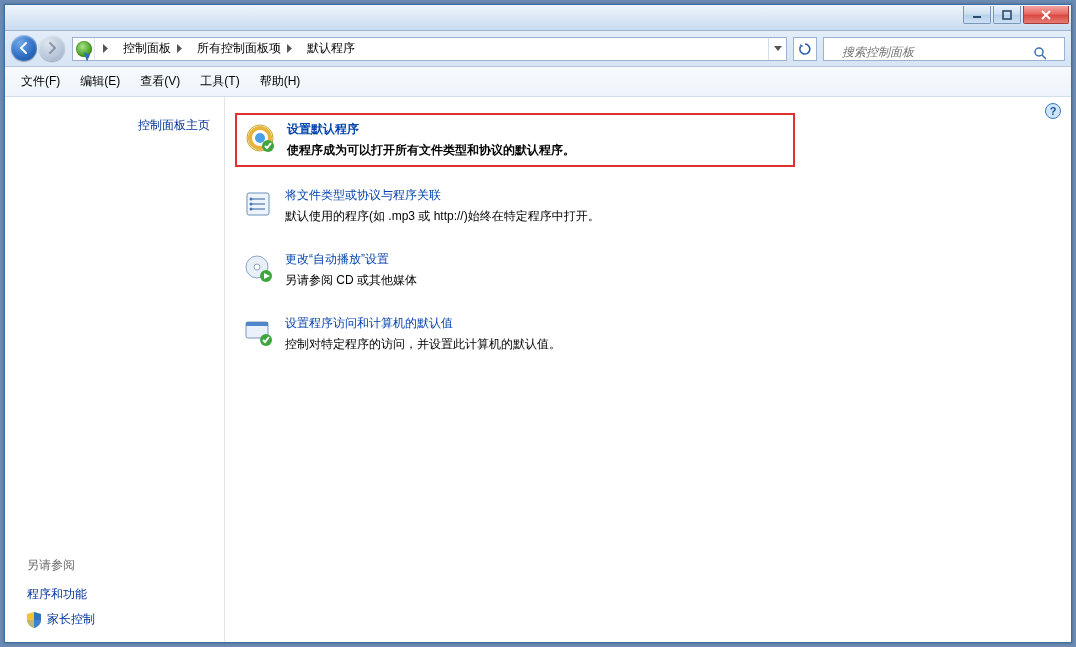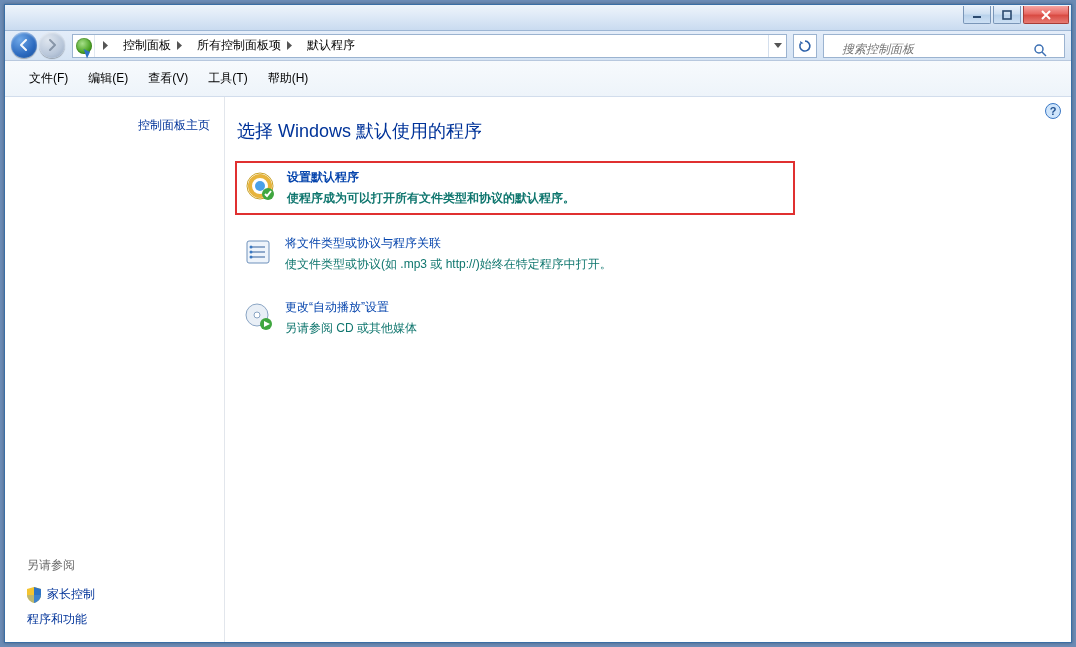--- a/index.html
+++ b/index.html
@@ -49,21 +49,21 @@
     background: linear-gradient(to bottom, #e8f0fa 0%, #cfe0f2 45%, #b9d2eb 55%, #cde0f4 100%);
     cursor: default;
   }
   .win-btn.close {
     width: 46px;
     background: linear-gradient(to bottom, #f6a3a0 0%, #e86a64 45%, #d94b43 55%, #e77b74 100%);
     border-color: #a73c36;
   }
   .win-btn svg { display: block; }
   .addrbar {
-    height: 30px;
+    height: 36px;
     background: linear-gradient(to bottom, #e4edf9 0%, #d6e4f4 100%);
     border-bottom: 1px solid #b8c8de;
     display: flex;
     align-items: center;
     padding: 0 6px;
     gap: 6px;
   }
   .nav-orb {
     width: 55px;
     height: 28px;
@@ -137,26 +137,26 @@
     border: none; outline: none;
     flex: 1;
     font-size: 12px;
     font-style: italic;
     color: #888;
     background: transparent;
     font-family: inherit;
   }
   .search-icon { width: 16px; display: flex; align-items: center; justify-content: center; }
   .menubar {
-    height: 36px;
+    height: 30px;
     background: linear-gradient(to bottom, #f7fafd 0%, #eef4fa 100%);
     border-bottom: 1px solid #d2ddec;
     display: flex;
     align-items: center;
-    padding: 0 14px;
+    padding: 0 6px;
     gap: 0;
   }
   .menu-item {
     padding: 2px 10px;
     color: #000;
     cursor: default;
   }
   .body {
     flex: 1;
     display: flex;
@@ -216,21 +216,21 @@
     flex-shrink: 0;
     margin-top: 2px;
     display: flex; align-items: center; justify-content: center;
   }
   .opt-title {
     color: #0645ad;
     cursor: pointer;
     margin-bottom: 4px;
   }
   .opt-desc {
-    color: #0f766e;
+    color: #000000;
   }
   .help-orb {
     position: absolute;
     right: 10px;
     top: 6px;
     width: 16px; height: 16px;
     cursor: pointer;
   }
   
   .cp-glyph {
@@ -355,34 +355,33 @@
         <circle cx="8" cy="8" r="7.5" fill="#cfe5fb" stroke="#3b78c4"></circle>
         <text x="8" y="12" text-anchor="middle" font-size="11" font-weight="bold" fill="#1f4f8f">?</text>
       </svg>
     </div>
 
     <div class="sidebar">
       <div class="home">控制面板主页</div>
       <div class="spacer"></div>
       <div class="seealso-h">另请参阅</div>
       <div class="seealso-link">
+        <span>程序和功能</span>
+      </div>
+      <div class="seealso-link">
         <svg class="shield" viewBox="0 0 14 16">
           <path d="M7 0 L14 2 V8 C14 12 10.5 15 7 16 C3.5 15 0 12 0 8 V2 Z" fill="#f4c430"></path>
           <path d="M7 0 L14 2 V8 C14 12 10.5 15 7 16 V0 Z" fill="#2e74c4"></path>
           <path d="M0 8 H14 V8 C14 12 10.5 15 7 16 C3.5 15 0 12 0 8 Z" fill="#5aa0e0" opacity="0.35"></path>
         </svg>
         <span>家长控制</span>
       </div>
-      <div class="seealso-link">
-        <span>程序和功能</span>
-      </div>
     </div>
 
     <div class="content">
-      <div class="header">选择 Windows 默认使用的程序</div>
 
       <div class="opt highlighted">
         <div class="opt-icon">
           <svg width="30" height="30" viewBox="0 0 30 30">
             <circle cx="15" cy="15" r="13" fill="#fff" stroke="#c9a227" stroke-width="1"></circle>
             <circle cx="15" cy="15" r="10" fill="none" stroke="#e7b43c" stroke-width="4"></circle>
             <circle cx="15" cy="15" r="5" fill="#4aa0e8"></circle>
             <circle cx="23" cy="23" r="6" fill="#3fa63f"></circle>
             <path d="M20 23 L22 25 L26 20" stroke="#fff" stroke-width="2" fill="none"></path>
           </svg>
@@ -400,36 +399,50 @@
             <line x1="8" y1="10" x2="22" y2="10" stroke="#6f91bb" stroke-width="1.5"></line>
             <line x1="8" y1="15" x2="22" y2="15" stroke="#6f91bb" stroke-width="1.5"></line>
             <line x1="8" y1="20" x2="22" y2="20" stroke="#6f91bb" stroke-width="1.5"></line>
             <circle cx="8" cy="10" r="1.5" fill="#3a78c2"></circle>
             <circle cx="8" cy="15" r="1.5" fill="#3a78c2"></circle>
             <circle cx="8" cy="20" r="1.5" fill="#3a78c2"></circle>
           </svg>
         </div>
         <div>
           <div class="opt-title">将文件类型或协议与程序关联</div>
-          <div class="opt-desc">使文件类型或协议(如 .mp3 或 http://)始终在特定程序中打开。</div>
+          <div class="opt-desc">默认使用的程序(如 .mp3 或 http://)始终在特定程序中打开。</div>
         </div>
       </div>
 
       <div class="opt">
         <div class="opt-icon">
           <svg width="30" height="30" viewBox="0 0 30 30">
             <circle cx="14" cy="14" r="11" fill="#e9eff6" stroke="#8aa5c4"></circle>
             <circle cx="14" cy="14" r="3" fill="#fff" stroke="#8aa5c4"></circle>
             <circle cx="23" cy="23" r="6" fill="#3fa63f"></circle>
             <path d="M21 23 L26 23 M23.5 20.5 L23.5 25.5" stroke="#fff" stroke-width="0"></path>
             <path d="M21 20 L21 26 L27 23 Z" fill="#fff"></path>
           </svg>
         </div>
         <div>
           <div class="opt-title">更改“自动播放”设置</div>
           <div class="opt-desc">另请参阅 CD 或其他媒体</div>
         </div>
       </div>
 
+      <div class="opt">
+        <div class="opt-icon">
+          <svg width="30" height="30" viewBox="0 0 30 30">
+            <rect x="3" y="5" width="22" height="16" rx="2" fill="#eaf1fa" stroke="#7a97bd"></rect>
+            <rect x="3" y="5" width="22" height="4" fill="#4f86cc"></rect>
+            <circle cx="23" cy="23" r="6" fill="#3fa63f"></circle>
+            <path d="M20 23 L22 25 L26 20" stroke="#fff" stroke-width="2" fill="none"></path>
+          </svg>
+        </div>
+        <div>
+          <div class="opt-title">设置程序访问和计算机的默认值</div>
+          <div class="opt-desc">控制对特定程序的访问，并设置此计算机的默认值。</div>
+        </div>
+      </div>
 
     </div>
   </div>
 </div>
 
 </body></html>

